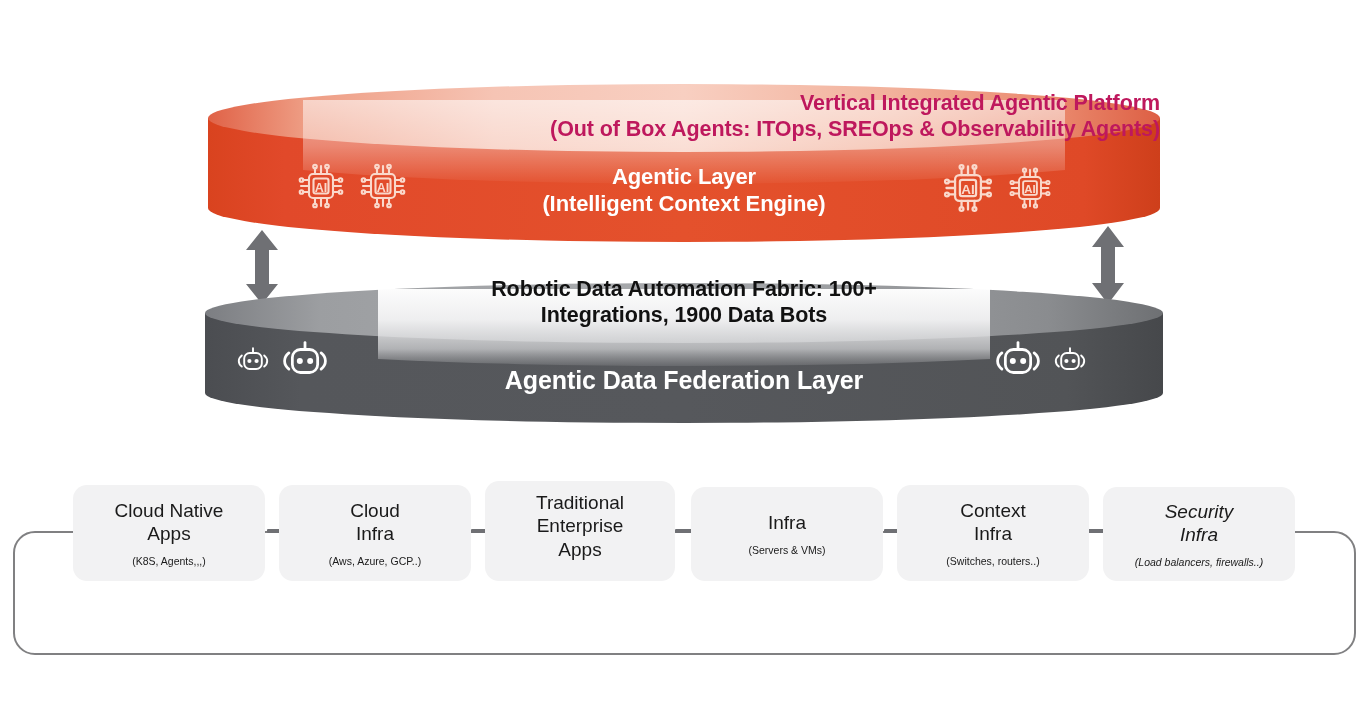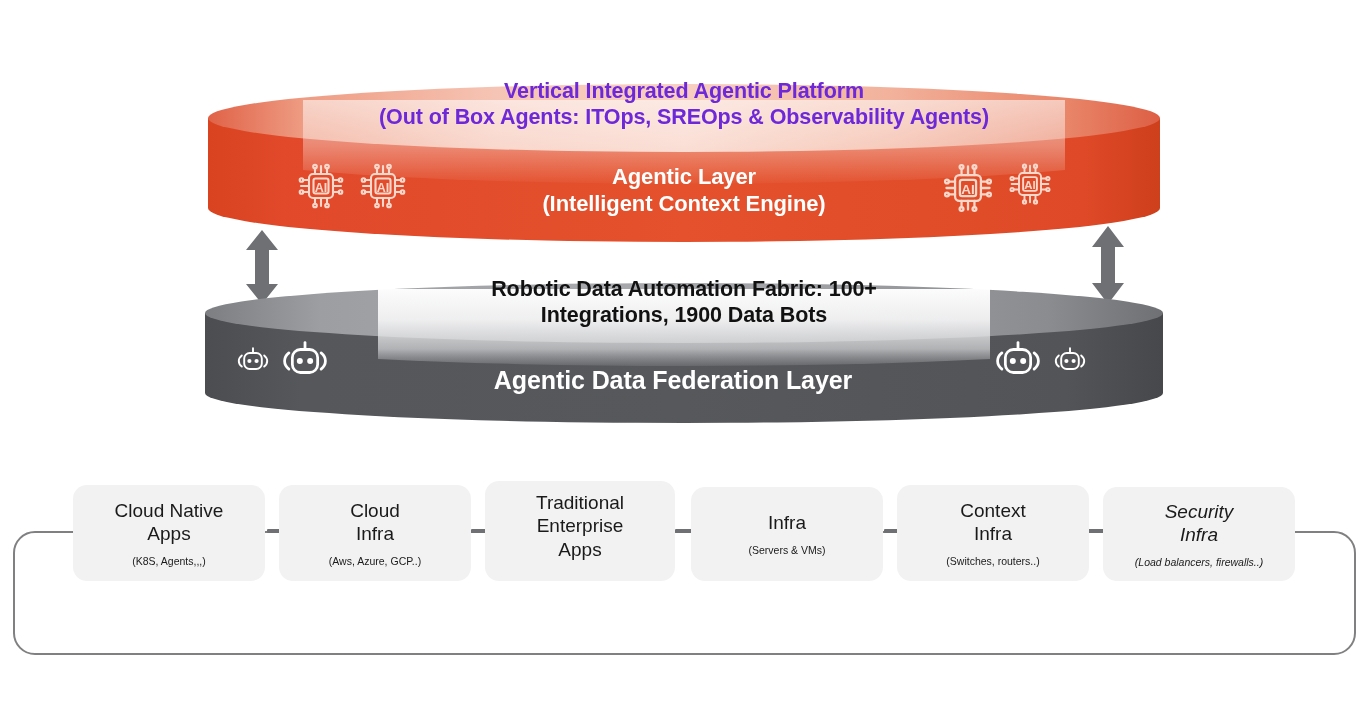--- a/index.html
+++ b/index.html
@@ -32,58 +32,58 @@
     position: absolute;
     text-align: center;
     line-height: 1.22;
     white-space: pre-line;
   }
 
   
   #orange-cyl { left: 208px; top: 84px; width: 952px; height: 158px; }
 
   .orange-top-label {
-    left: 208px; top: 78px; width: 952px;
+    left: 208px; top: 90px; width: 952px;
     font-size: 21.5px;
     font-weight: bold;
-    color: #6d28d9;
+    color: #be185d;
     letter-spacing: -0.1px;
+    text-align: right;
   }
   .orange-main-label {
     left: 208px; top: 164px; width: 952px;
     font-size: 22px;
     font-weight: bold;
     color: #ffffff;
     letter-spacing: -0.1px;
   }
 
   
   #gray-cyl { left: 205px; top: 283px; width: 958px; height: 140px; }
 
   .gray-top-label {
     left: 205px; top: 276px; width: 958px;
     font-size: 21.5px;
     font-weight: bold;
     color: #111111;
     letter-spacing: -0.1px;
   }
   .gray-main-label {
-    left: 188px; top: 365px; width: 958px;
+    left: 205px; top: 365px; width: 958px;
     font-size: 25px;
     font-weight: bold;
     color: #ffffff;
     letter-spacing: -0.1px;
-    padding-left: 6px;
   }
 
   
   .icon-cluster {
     position: absolute;
     display: flex;
-    align-items: flex-start;
+    align-items: center;
   }
   .icon-cluster svg { display: block; }
 
   #ai-icons-left  { left: 297px; top: 160px; gap: 14px; }
   #ai-icons-right { left: 942px; top: 160px; gap: 14px; }
   #bot-icons-left  { left: 235px; top: 338px; gap: 8px; align-items: center; }
   #bot-icons-right { left: 992px; top: 338px; gap: 8px; align-items: center; }
 
   
   .arrow {

